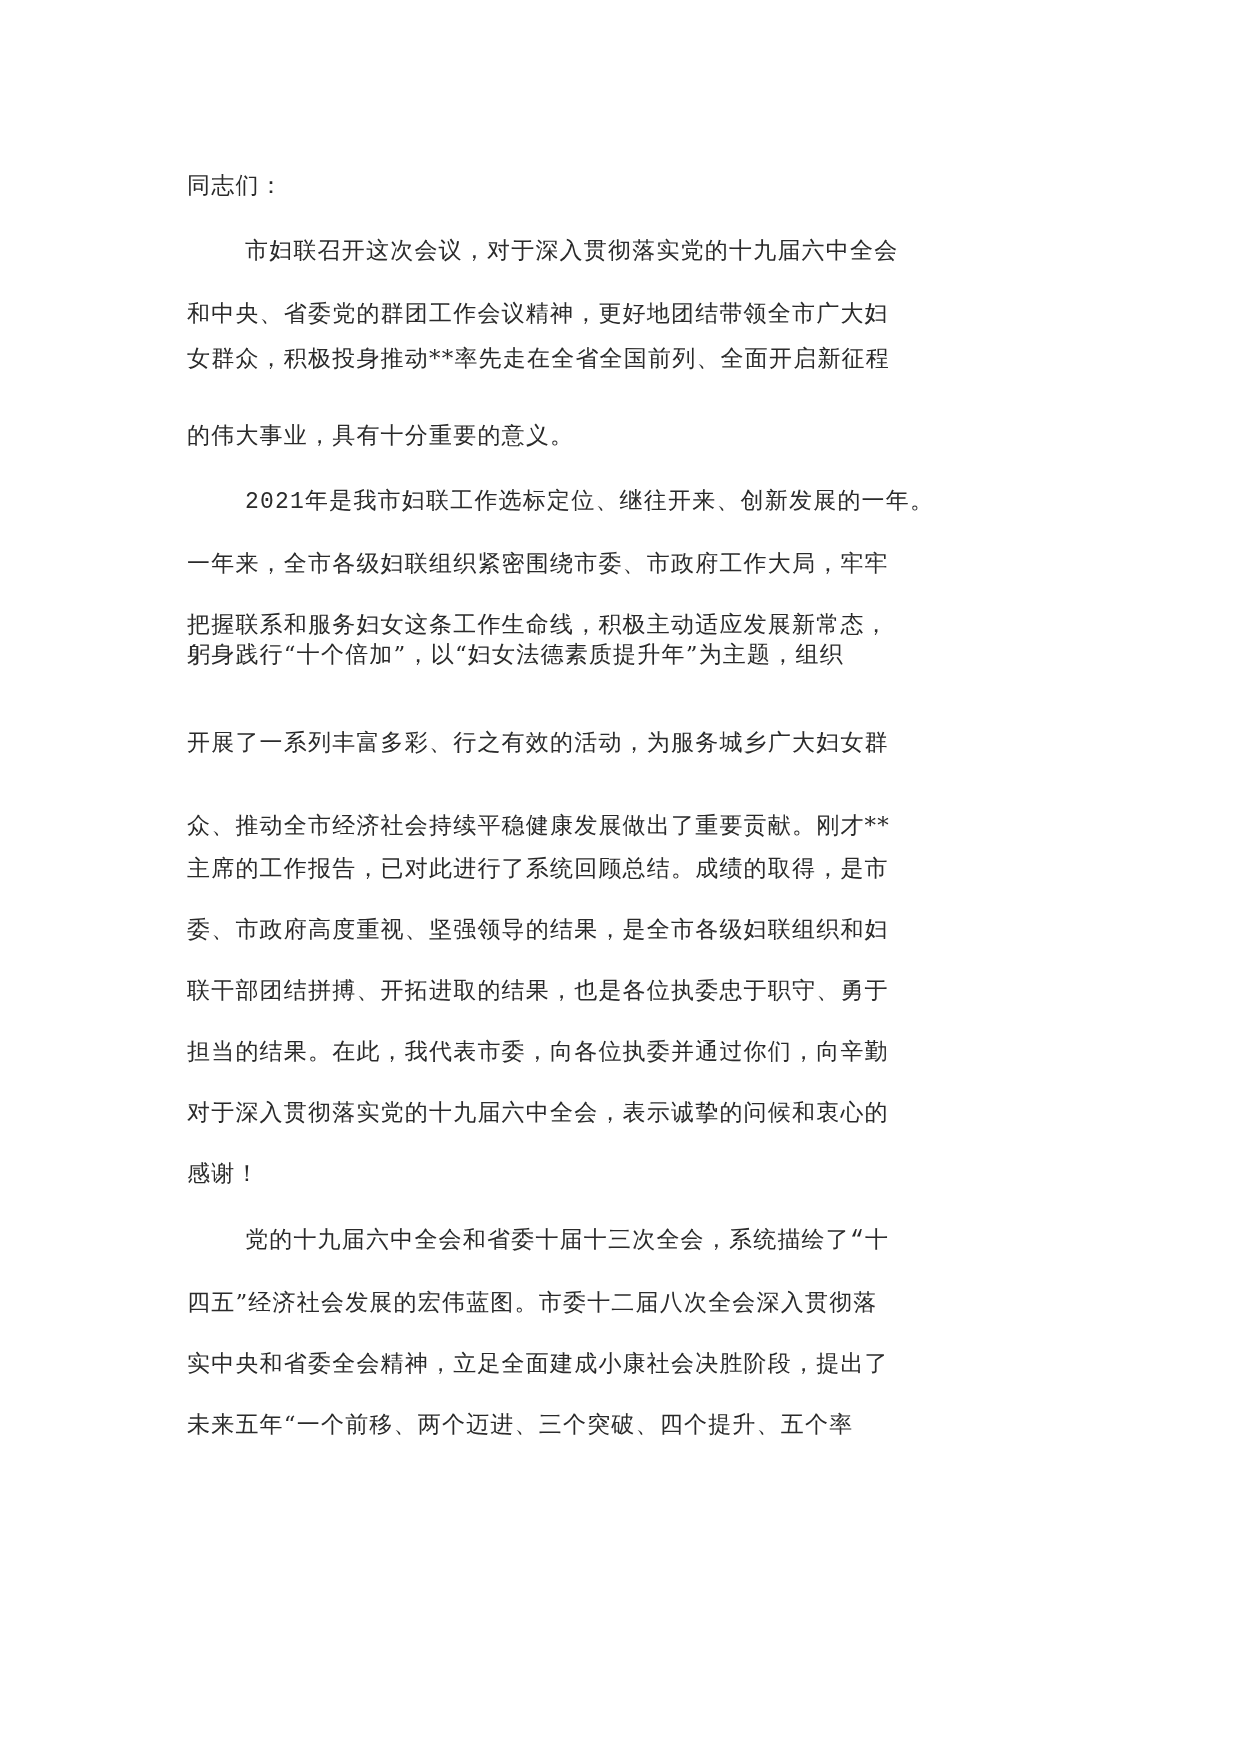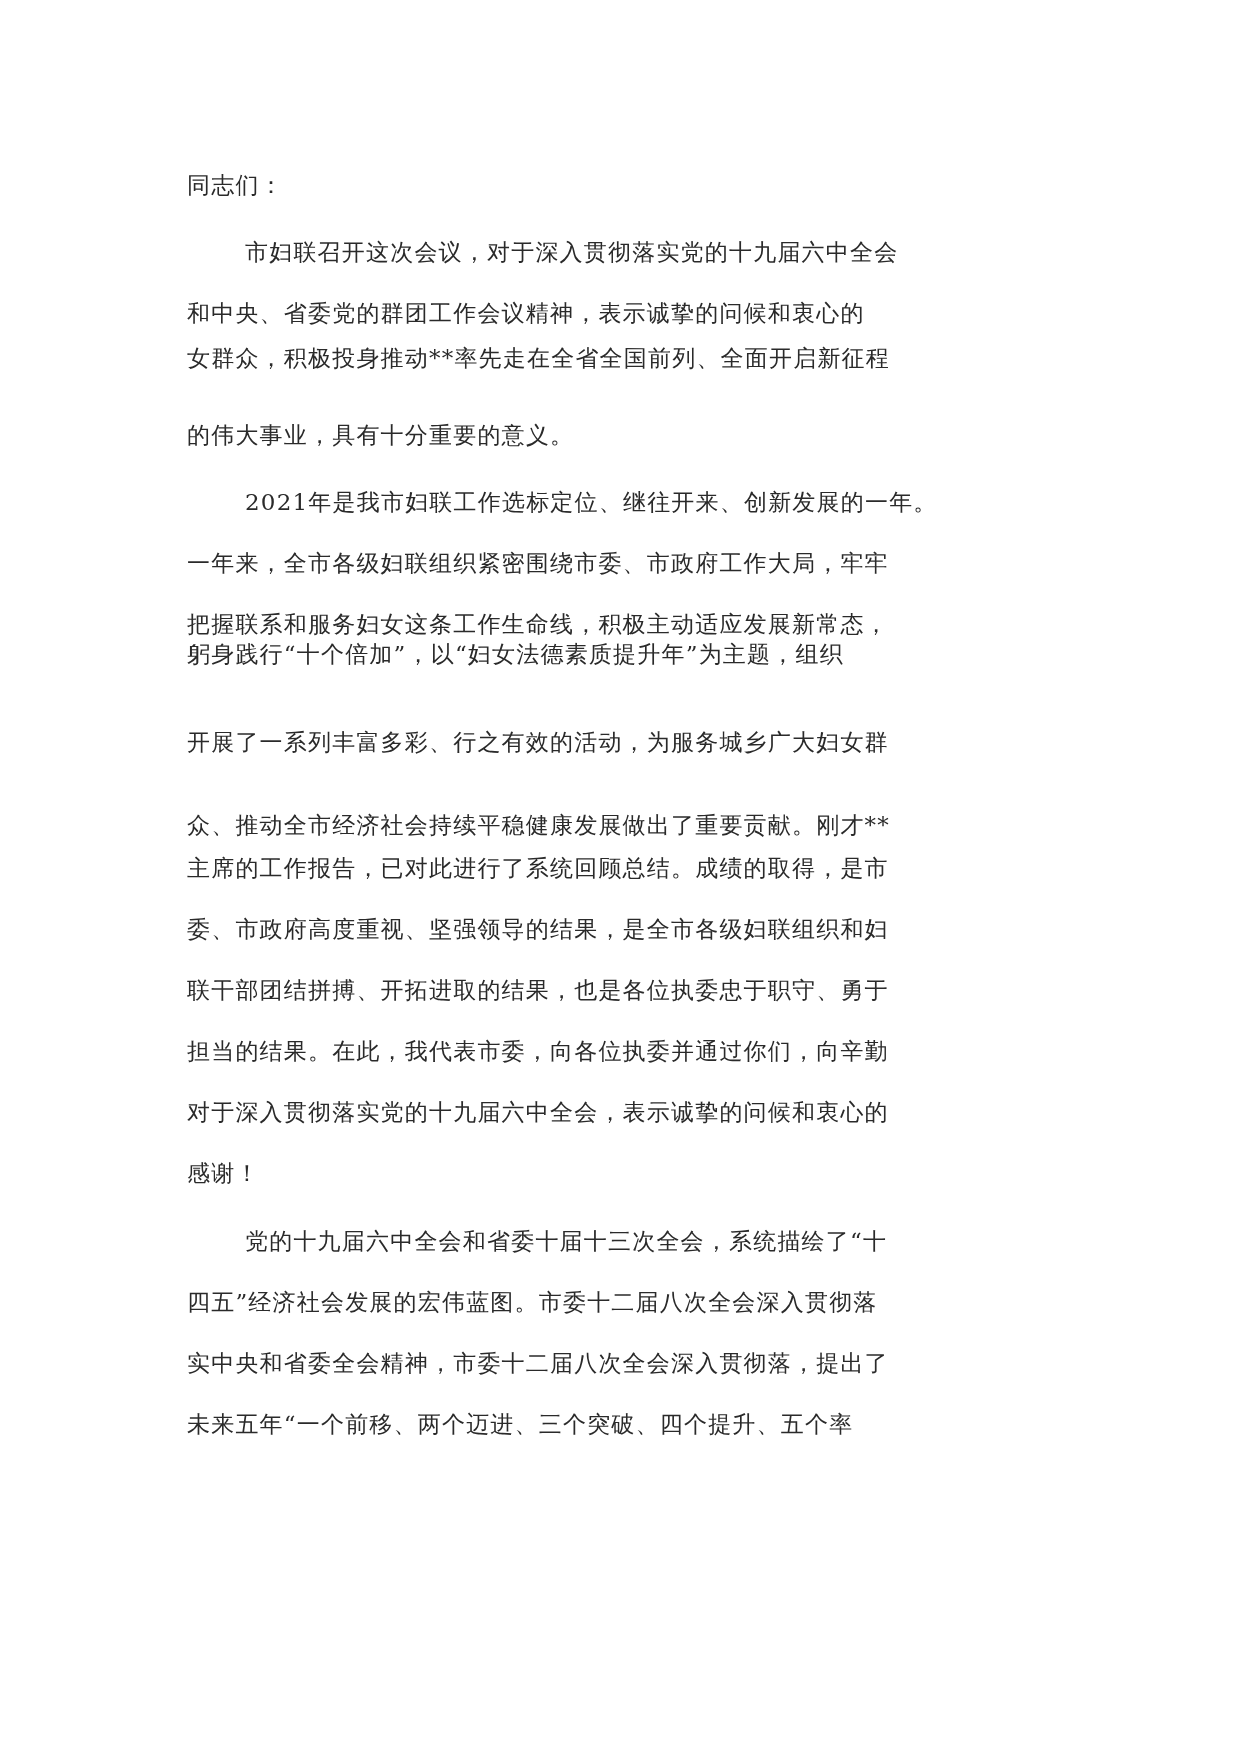--- a/index.html
+++ b/index.html
@@ -8,31 +8,31 @@
   .line {
     position: absolute;
     left: 187px;
     white-space: nowrap;
     font-family: "DejaVu Serif", "Liberation Serif", serif;
     font-size: 23px;
     line-height: 34px;
     color: #2a2a2a;
     letter-spacing: 1.2px;
   }
-  .indent { left: 245px; }
+  .indent { left: 245px; font-family: Liberation Mono, monospace; }
 </style>
 </head>
 <body>
 
 <div class="page">
   <div class="line" style="top:168px">同志们：</div>
 
   <div>
     <div class="line indent" style="top:235px">市妇联召开这次会议，对于深入贯彻落实党的十九届六中全会</div>
-    <div class="line" style="top:296px">和中央、省委党的群团工作会议精神，表示诚挚的问候和衷心的</div>
+    <div class="line" style="top:296px">和中央、省委党的群团工作会议精神，更好地团结带领全市广大妇</div>
     <div class="line" style="top:341px">女群众，积极投身推动**率先走在全省全国前列、全面开启新征程</div>
     <div class="line" style="top:418px">的伟大事业，具有十分重要的意义。</div>
   </div>
 
   <div>
     <div class="line indent" style="top:485px">2021年是我市妇联工作选标定位、继往开来、创新发展的一年。</div>
     <div class="line" style="top:546px">一年来，全市各级妇联组织紧密围绕市委、市政府工作大局，牢牢</div>
     <div class="line" style="top:607px">把握联系和服务妇女这条工作生命线，积极主动适应发展新常态，</div>
     <div class="line" style="top:637px">躬身践行“十个倍加”，以“妇女法德素质提升年”为主题，组织</div>
     <div class="line" style="top:725px">开展了一系列丰富多彩、行之有效的活动，为服务城乡广大妇女群</div>
@@ -41,16 +41,16 @@
     <div class="line" style="top:912px">委、市政府高度重视、坚强领导的结果，是全市各级妇联组织和妇</div>
     <div class="line" style="top:973px">联干部团结拼搏、开拓进取的结果，也是各位执委忠于职守、勇于</div>
     <div class="line" style="top:1034px">担当的结果。在此，我代表市委，向各位执委并通过你们，向辛勤</div>
     <div class="line" style="top:1095px">对于深入贯彻落实党的十九届六中全会，表示诚挚的问候和衷心的</div>
     <div class="line" style="top:1156px">感谢！</div>
   </div>
 
   <div>
     <div class="line indent" style="top:1224px">党的十九届六中全会和省委十届十三次全会，系统描绘了“十</div>
     <div class="line" style="top:1285px">四五”经济社会发展的宏伟蓝图。市委十二届八次全会深入贯彻落</div>
-    <div class="line" style="top:1346px">实中央和省委全会精神，市委十二届八次全会深入贯彻落，提出了</div>
+    <div class="line" style="top:1346px">实中央和省委全会精神，立足全面建成小康社会决胜阶段，提出了</div>
     <div class="line" style="top:1407px">未来五年“一个前移、两个迈进、三个突破、四个提升、五个率</div>
   </div>
 </div>
 
 </body></html>

